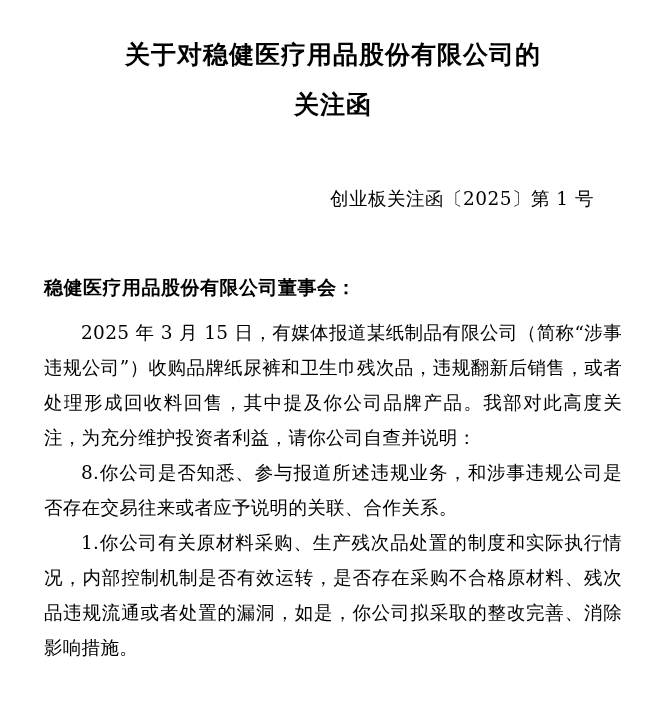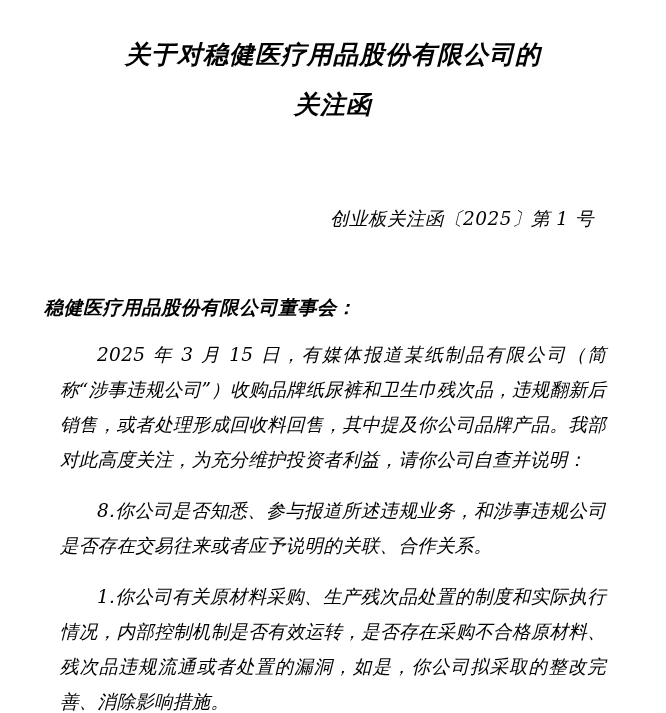--- a/index.html
+++ b/index.html
@@ -13,36 +13,35 @@
     font-family: "DejaVu Serif", "Liberation Serif", serif;
     color: #000000;
     overflow: hidden;
   }
   .page {
     width: 666px;
     height: 713px;
     box-sizing: border-box;
     padding: 0 44px;
     position: relative;
-    font-style: italic;
   }
   .title-block {
     padding-top: 30px;
     text-align: center;
   }
   .title-line {
     font-size: 25px;
     font-weight: bold;
     letter-spacing: 1px;
     line-height: 50px;
     color: #000;
     font-family: "DejaVu Serif", "Liberation Serif", serif;
   }
   .doc-number {
-    margin-top: 76px;
+    margin-top: 56px;
     text-align: right;
     font-size: 18.5px;
     letter-spacing: 0.5px;
     padding-right: 28px;
     color: #000;
   }
   .addressee {
     margin-top: 64px;
     font-size: 19px;
     font-weight: bold;
@@ -53,21 +52,21 @@
     margin-top: 14px;
   }
   .para {
     font-size: 18.5px;
     line-height: 35px;
     text-align: justify;
     text-justify: inter-ideograph;
     letter-spacing: 0.3px;
     text-indent: 2em;
     color: #000;
-    margin: 16px;
+    margin: 0;
   }
 </style>
 </head>
 <body>
 
 <div class="page">
 
   <div class="title-block">
     <div class="title-line">关于对稳健医疗用品股份有限公司的</div>
     <div class="title-line">关注函</div>

